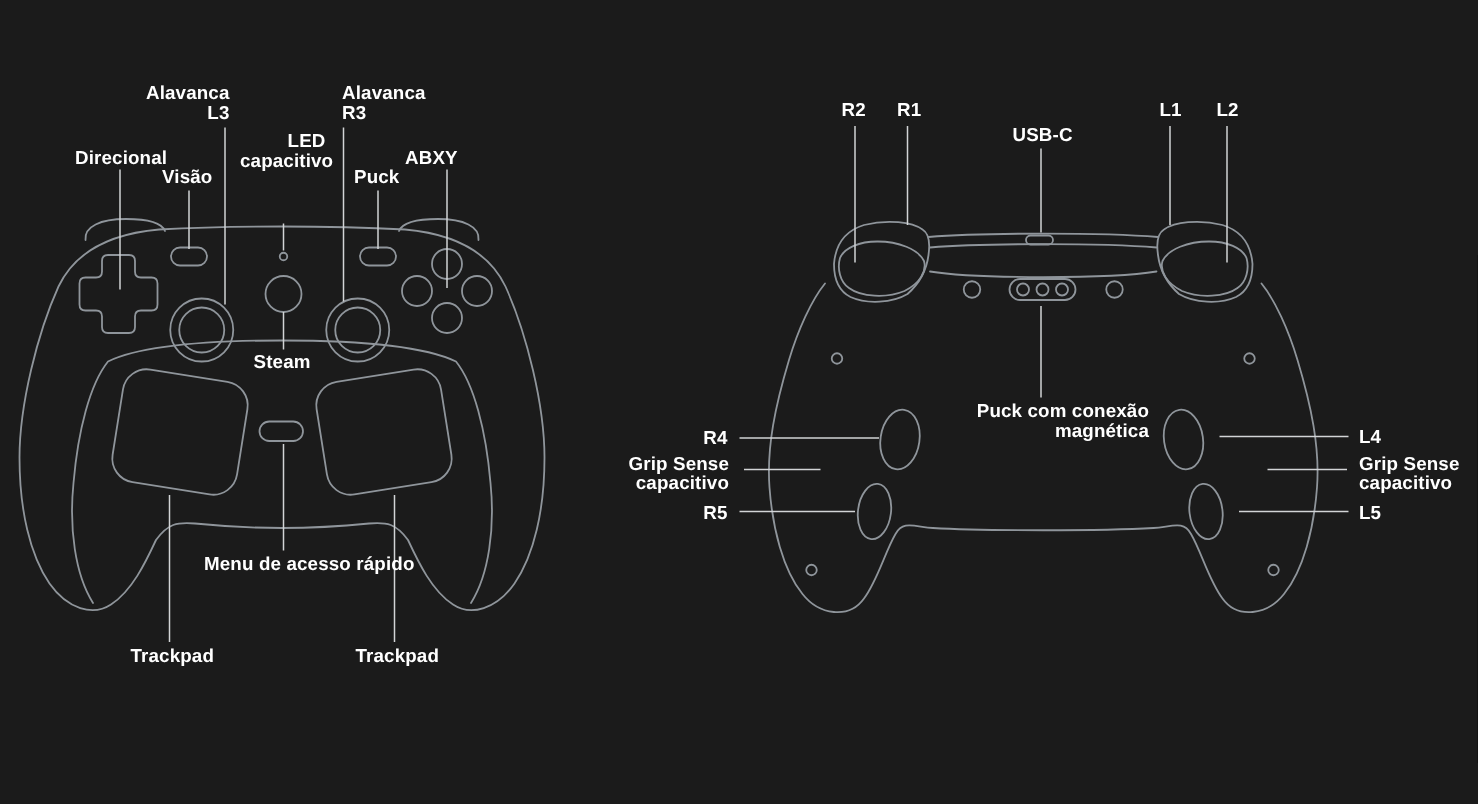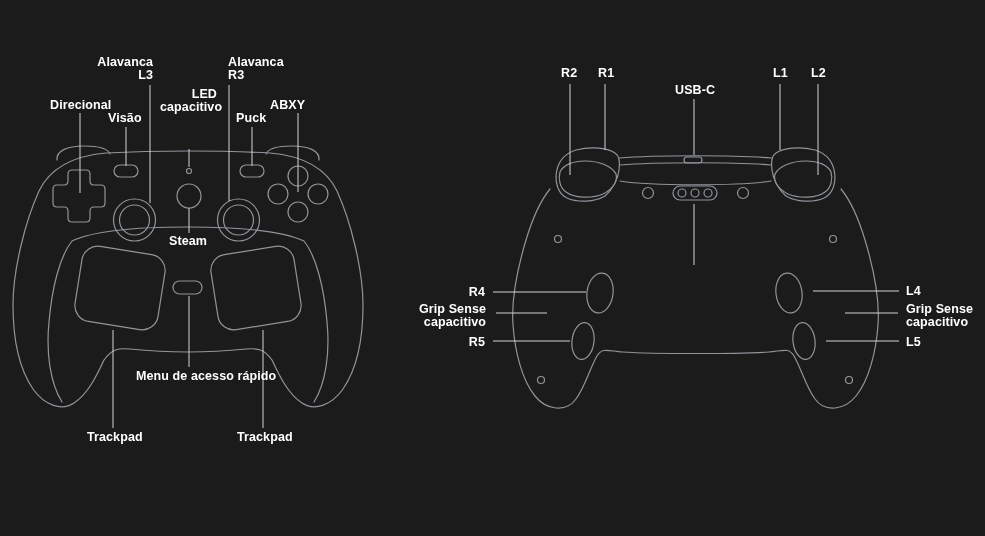--- a/index.html
+++ b/index.html
@@ -150,20 +150,24 @@
   <div class="lbl" style="left:169px; top:235px">Steam</div>
   <div class="lbl" style="left:136px; top:370px">Menu de acesso rápido</div>
   <div class="lbl" style="left:87px; top:431px">Trackpad</div>
   <div class="lbl" style="left:237px; top:431px">Trackpad</div>
 
   <div class="lbl" style="left:561px; top:67px">R2</div>
   <div class="lbl" style="left:598px; top:67px">R1</div>
   <div class="lbl" style="left:675px; top:84px">USB-C</div>
   <div class="lbl" style="left:773px; top:67px">L1</div>
   <div class="lbl" style="left:811px; top:67px">L2</div>
+  <div class="lbl ctr" style="left:625px; top:268px; width:141px">
+    <div>Puck com conexão</div>
+    <div>magnética</div>
+  </div>
   <div class="lbl rt" style="right:500px; top:286px">R4</div>
   <div class="lbl rt" style="right:499px; top:303px">
     <div>Grip Sense</div>
     <div>capacitivo</div>
   </div>
   <div class="lbl rt" style="right:500px; top:336px">R5</div>
   <div class="lbl" style="left:906px; top:285px">L4</div>
   <div class="lbl" style="left:906px; top:303px">
     <div>Grip Sense</div>
     <div>capacitivo</div>

